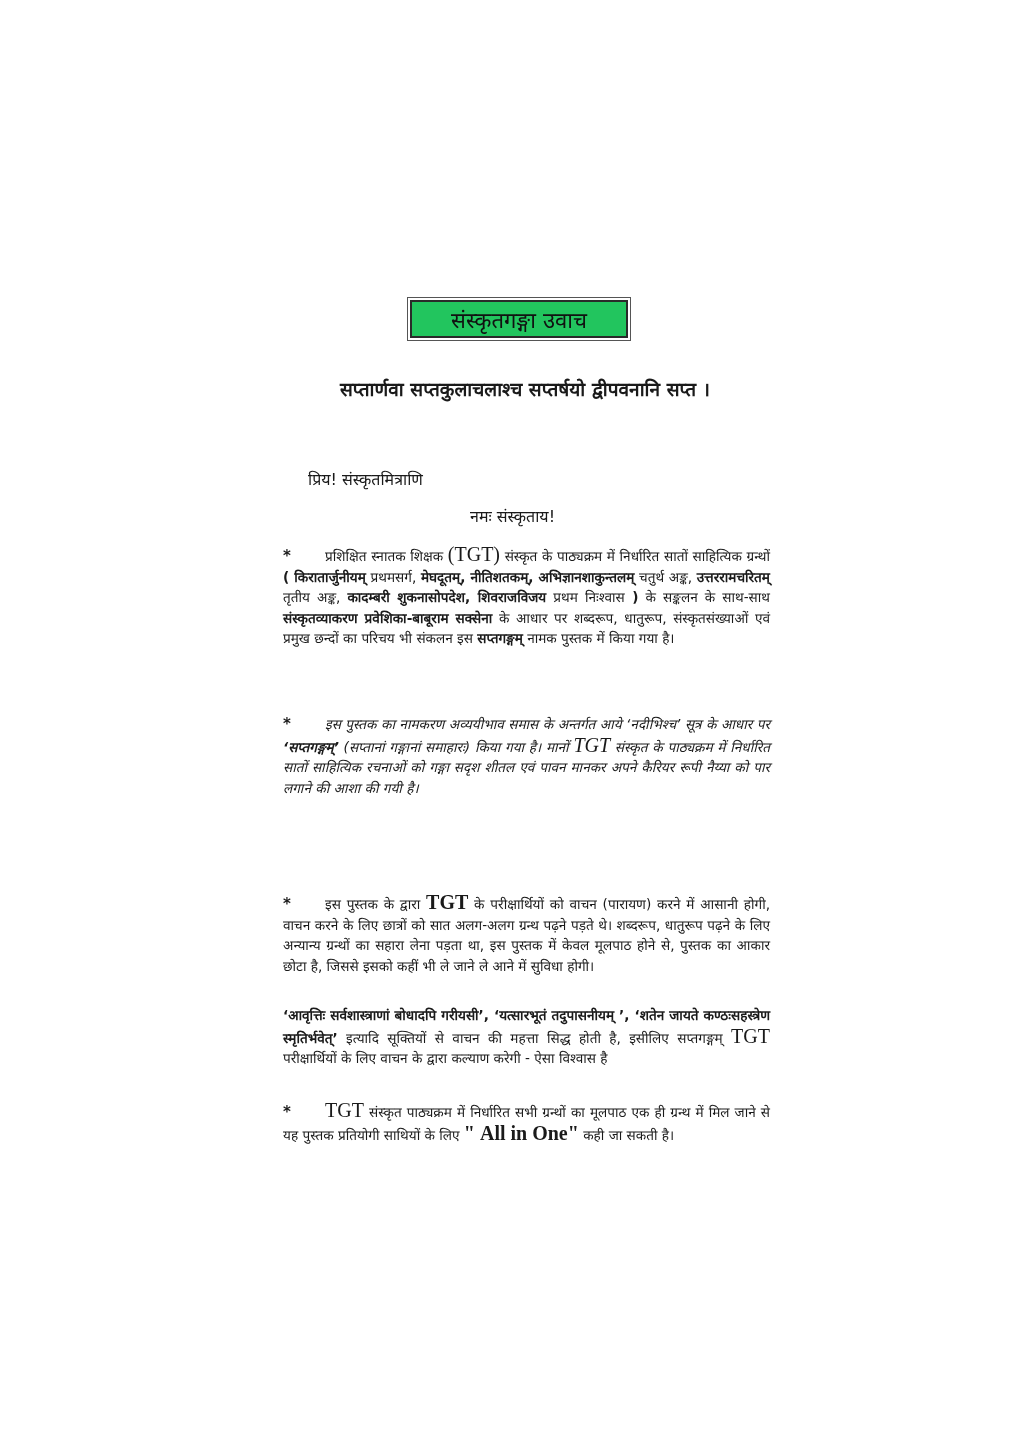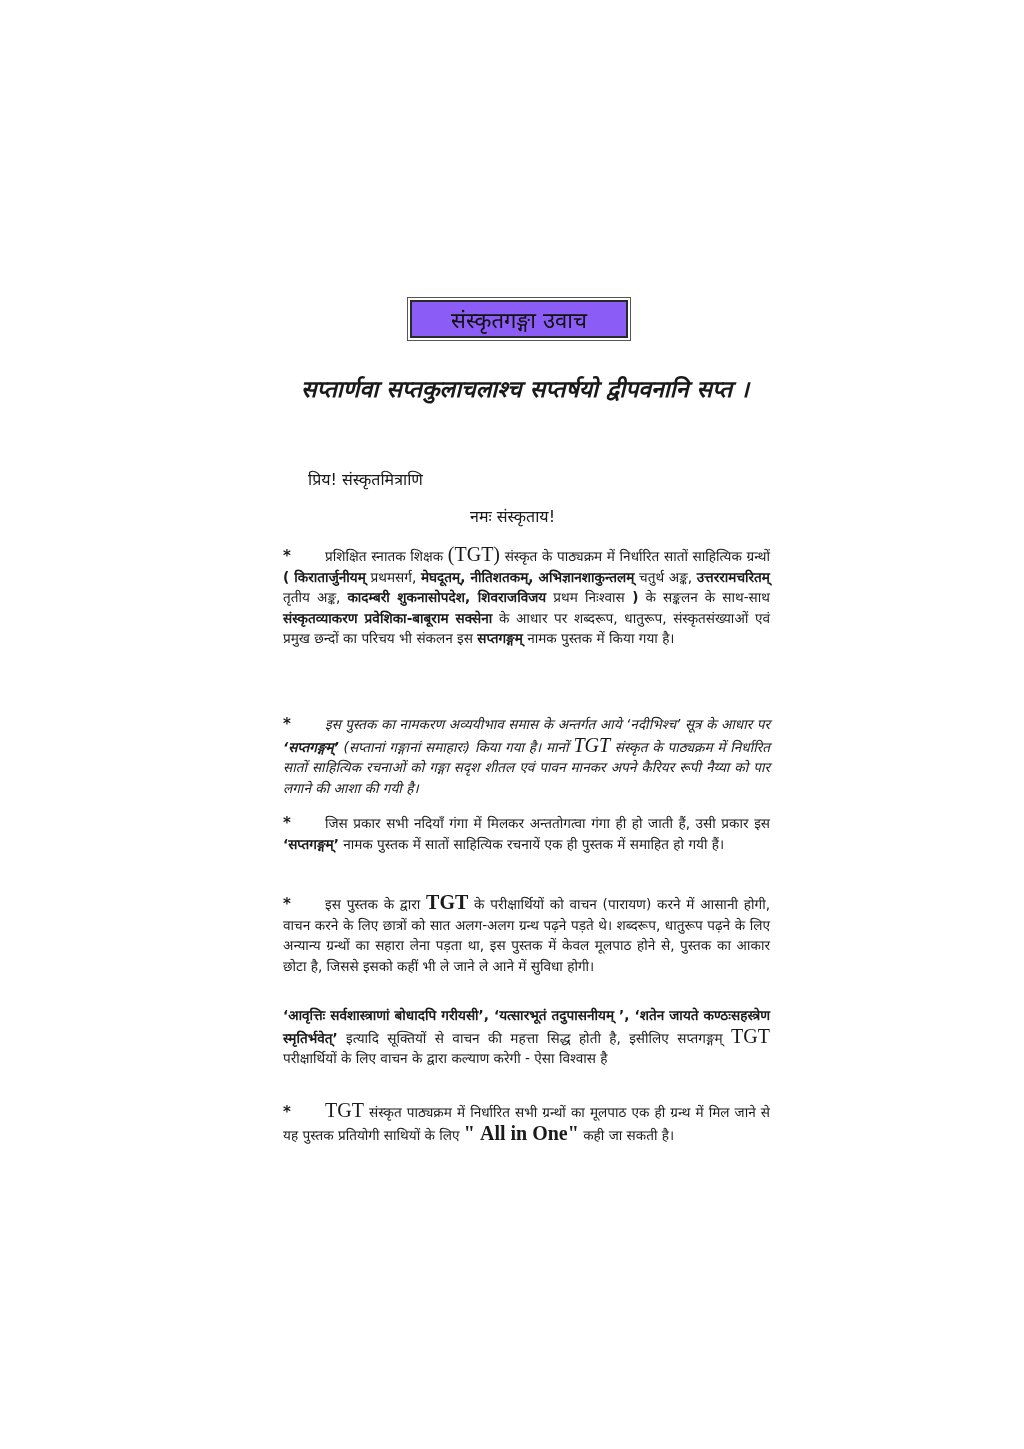--- a/index.html
+++ b/index.html
@@ -1,25 +1,25 @@
 <!DOCTYPE html>
 <html><head>
 <meta charset="utf-8">
 <style>
   html, body { margin: 0; padding: 0; background: #ffffff; }
   body { width: 1024px; height: 1449px; position: relative; overflow: hidden;
          font-family: "DejaVu Sans", sans-serif; color: #1a1a1a; }
   .page { position: absolute; left: 0; top: 0; width: 1024px; height: 1449px; }
   .title-box { position: absolute; left: 410px; top: 300px; width: 218px; height: 38px;
-               background: #8b5cf6; border: 2px solid #2a2a2a; box-sizing: border-box;
+               background: #22c55e; border: 2px solid #2a2a2a; box-sizing: border-box;
                box-shadow: 0 0 0 2px #fff, 0 0 0 3px #555;
                display: flex; align-items: center; justify-content: center;
                font-size: 22px; color: #111; }
   .verse { position: absolute; left: 290px; width: 470px; text-align: center;
-           font-weight: bold; font-size: 23px; line-height: 34px; font-style: italic; }
+           font-weight: bold; font-size: 19px; line-height: 34px; }
   .verse .line { display: block; white-space: nowrap; }
   .greet { position: absolute; font-size: 16px; }
   .para { position: absolute; left: 283px; width: 487px; font-size: 13.6px;
           line-height: 20.5px; text-align: justify; }
   .para .star { display: inline-block; width: 42px; font-weight: bold; font-size: 15px; }
   .b { font-weight: bold; }
   .latin { font-family: "Liberation Serif", serif; font-size: 20px; margin-top: 44px; }
   .latin-b { font-family: "Liberation Serif", serif; font-size: 20px; font-weight: bold; }
 </style>
 </head>
@@ -39,23 +39,20 @@
   <div class="greet" style="left:470px; top:505px;">नमः संस्कृताय!</div>
 
   <div class="para" style="top:544px;">
     <span class="star">*</span><span>प्रशिक्षित स्नातक शिक्षक </span><span class="latin">(TGT)</span><span> संस्कृत के पाठ्यक्रम में निर्धारित सातों साहित्यिक ग्रन्थों </span><span class="b">( किरातार्जुनीयम्</span><span> प्रथमसर्ग, </span><span class="b">मेघदूतम्, नीतिशतकम्, अभिज्ञानशाकुन्तलम्</span><span> चतुर्थ अङ्क, </span><span class="b">उत्तररामचरितम्</span><span> तृतीय अङ्क, </span><span class="b">कादम्बरी शुकनासोपदेश, शिवराजविजय</span><span> प्रथम निःश्वास</span><span class="b"> )</span><span> के सङ्कलन के साथ-साथ </span><span class="b">संस्कृतव्याकरण प्रवेशिका-बाबूराम सक्सेना</span><span> के आधार पर शब्दरूप, धातुरूप, संस्कृतसंख्याओं एवं प्रमुख छन्दों का परिचय भी संकलन इस </span><span class="b">सप्तगङ्गम्</span><span> नामक पुस्तक में किया गया है।</span>
   </div>
 
   <div class="para" style="top:714px;font-style:italic;">
     <span class="star">*</span><span>इस पुस्तक का नामकरण अव्ययीभाव समास के अन्तर्गत आये ‘नदीभिश्च’ सूत्र के आधार पर </span><span class="b">‘सप्तगङ्गम्’</span><span> (सप्तानां गङ्गानां समाहारः) किया गया है। मानों </span><span class="latin">TGT</span><span> संस्कृत के पाठ्यक्रम में निर्धारित सातों साहित्यिक रचनाओं को गङ्गा सदृश शीतल एवं पावन मानकर अपने कैरियर रूपी नैय्या को पार लगाने की आशा की गयी है।</span>
   </div>
 
-  <div class="para" style="top:813px;">
-    <span class="star">*</span><span>जिस प्रकार सभी नदियाँ गंगा में मिलकर अन्ततोगत्वा गंगा ही हो जाती हैं, उसी प्रकार इस </span><span class="b">‘सप्तगङ्गम्’</span><span> नामक पुस्तक में सातों साहित्यिक रचनायें एक ही पुस्तक में समाहित हो गयी हैं।</span>
-  </div>
 
   <div class="para" style="top:892px;">
     <span class="star">*</span><span>इस पुस्तक के द्वारा </span><span class="latin-b">TGT</span><span> के परीक्षार्थियों को वाचन (पारायण) करने में आसानी होगी, वाचन करने के लिए छात्रों को सात अलग-अलग ग्रन्थ पढ़ने पड़ते थे। शब्दरूप, धातुरूप पढ़ने के लिए अन्यान्य ग्रन्थों का सहारा लेना पड़ता था, इस पुस्तक में केवल मूलपाठ होने से, पुस्तक का आकार छोटा है, जिससे इसको कहीं भी ले जाने ले आने में सुविधा होगी।</span>
   </div>
 
   <div class="para" style="top:1100px;">
     <span class="star">*</span><span class="latin">TGT</span><span> संस्कृत पाठ्यक्रम में निर्धारित सभी ग्रन्थों का मूलपाठ एक ही ग्रन्थ में मिल जाने से यह पुस्तक प्रतियोगी साथियों के लिए </span><span class="latin-b">" All in One"</span><span> कही जा सकती है।</span>
   </div>
 
   <div class="para" style="top:1005px;">

